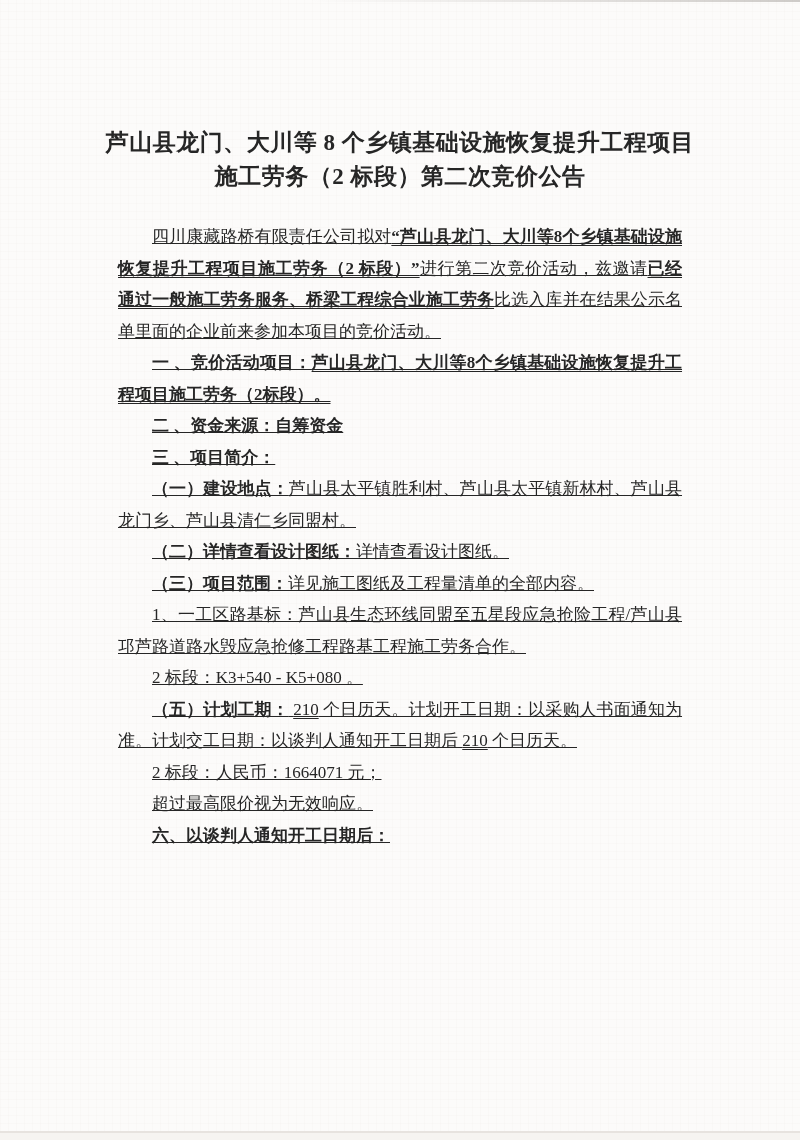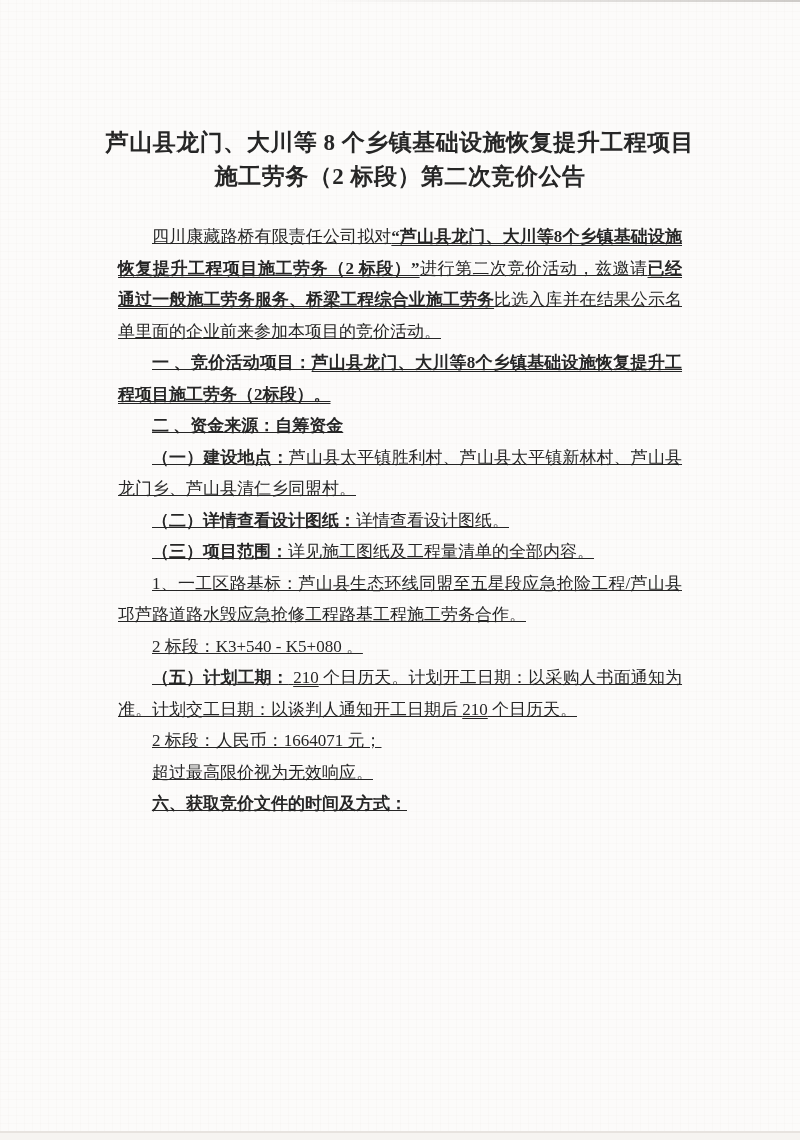--- a/index.html
+++ b/index.html
@@ -68,25 +68,26 @@
   <div class="scan-edge-top"></div>
 
   <h1 class="title title-1">芦山县龙门、大川等 8 个乡镇基础设施恢复提升工程项目</h1>
 
   <h1 class="title title-2">施工劳务（2 标段）第二次竞价公告</h1>
 
   <div class="doc-body">
       <p><span>四川康藏路桥有限责任公司拟对</span><span class="run-b run-u">“芦山县龙门、大川等8个乡镇基础设施恢复提升工程项目施工劳务（2 标段）”</span><span>进行第二次竞价活动，兹邀请</span><span class="run-b run-u">已经通过一般施工劳务服务、桥梁工程综合业施工劳务</span><span>比选入库并在结果公示名单里面的企业前来参加本项目的竞价活动。</span></p>
       <p><span class="run-b">一 、竞价活动项目：</span><span class="run-b run-u">芦山县龙门、大川等8个乡镇基础设施恢复提升工程项目施工劳务（2标段）。</span></p>
       <p><span class="run-b">二 、资金来源：自筹资金</span></p>
+      <p><span class="run-b">三 、项目简介：</span></p>
       <p><span class="run-b">（一）建设地点：</span><span>芦山县太平镇胜利村、芦山县太平镇新林村、芦山县龙门乡、芦山县清仁乡同盟村。</span></p>
       <p><span class="run-b">（二）详情查看设计图纸：</span><span>详情查看设计图纸。</span></p>
       <p><span class="run-b">（三）项目范围：</span><span>详见施工图纸及工程量清单的全部内容。</span></p>
       <p><span>1、一工区路基标：芦山县生态环线同盟至五星段应急抢险工程/芦山县邛芦路道路水毁应急抢修工程路基工程施工劳务合作。</span></p>
       <p><span>2 标段：K3+540 - K5+080 。</span></p>
       <p><span class="run-b">（五）计划工期：</span><span> </span><span class="run-u">210</span><span> 个日历天。计划开工日期：以采购人书面通知为准。计划交工日期：以谈判人通知开工日期后 </span><span class="run-u">210</span><span> 个日历天。</span></p>
       <p><span>2 标段：人民币：1664071 元；</span></p>
       <p><span>超过最高限价视为无效响应。</span></p>
-      <p><span class="run-b">六、获取竞价文件的时间及方式：</span></p>
+      <p><span class="run-b">六、以谈判人通知开工日期后：</span></p>
     </div>
 
   <div class="scan-edge-bottom" style="border-top-color: rgb(231, 227, 223);"></div>
 </div>
 
 </body></html>

